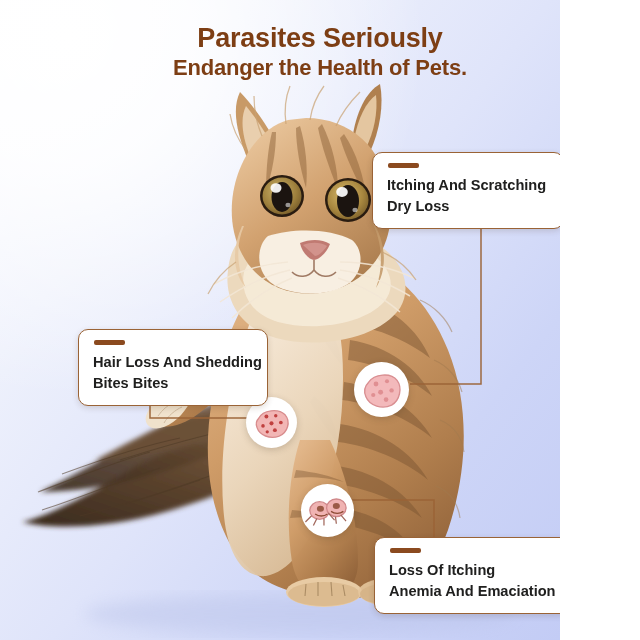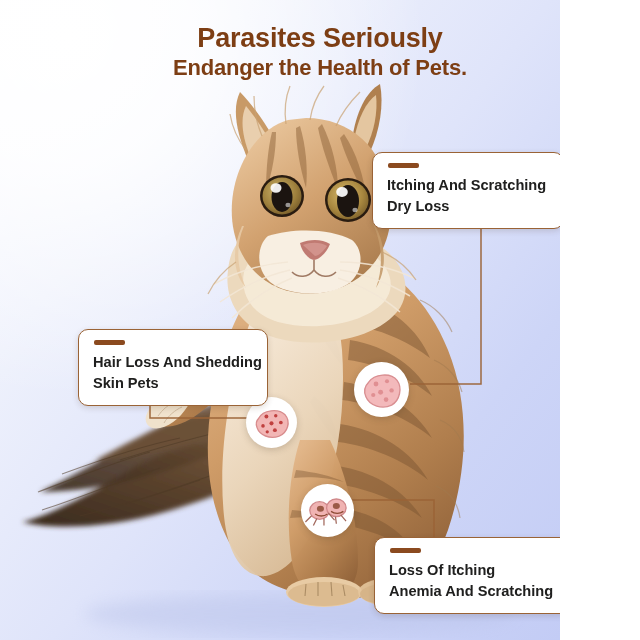--- a/index.html
+++ b/index.html
@@ -402,22 +402,22 @@
 
   <div class="callout" id="callout-itching">
     <div class="dash"></div>
     <span class="ln">Itching And Scratching</span>
     <span class="ln">Dry Loss</span>
   </div>
 
   <div class="callout" id="callout-hairloss">
     <div class="dash"></div>
     <span class="ln">Hair Loss And Shedding</span>
-    <span class="ln">Skin Pets</span>
+    <span class="ln">Bites Bites</span>
   </div>
 
   <div class="callout" id="callout-appetite">
     <div class="dash"></div>
     <span class="ln">Loss Of Itching</span>
-    <span class="ln">Anemia And Scratching</span>
+    <span class="ln">Anemia And Emaciation</span>
   </div>
 
 </div>
 
 </body></html>

